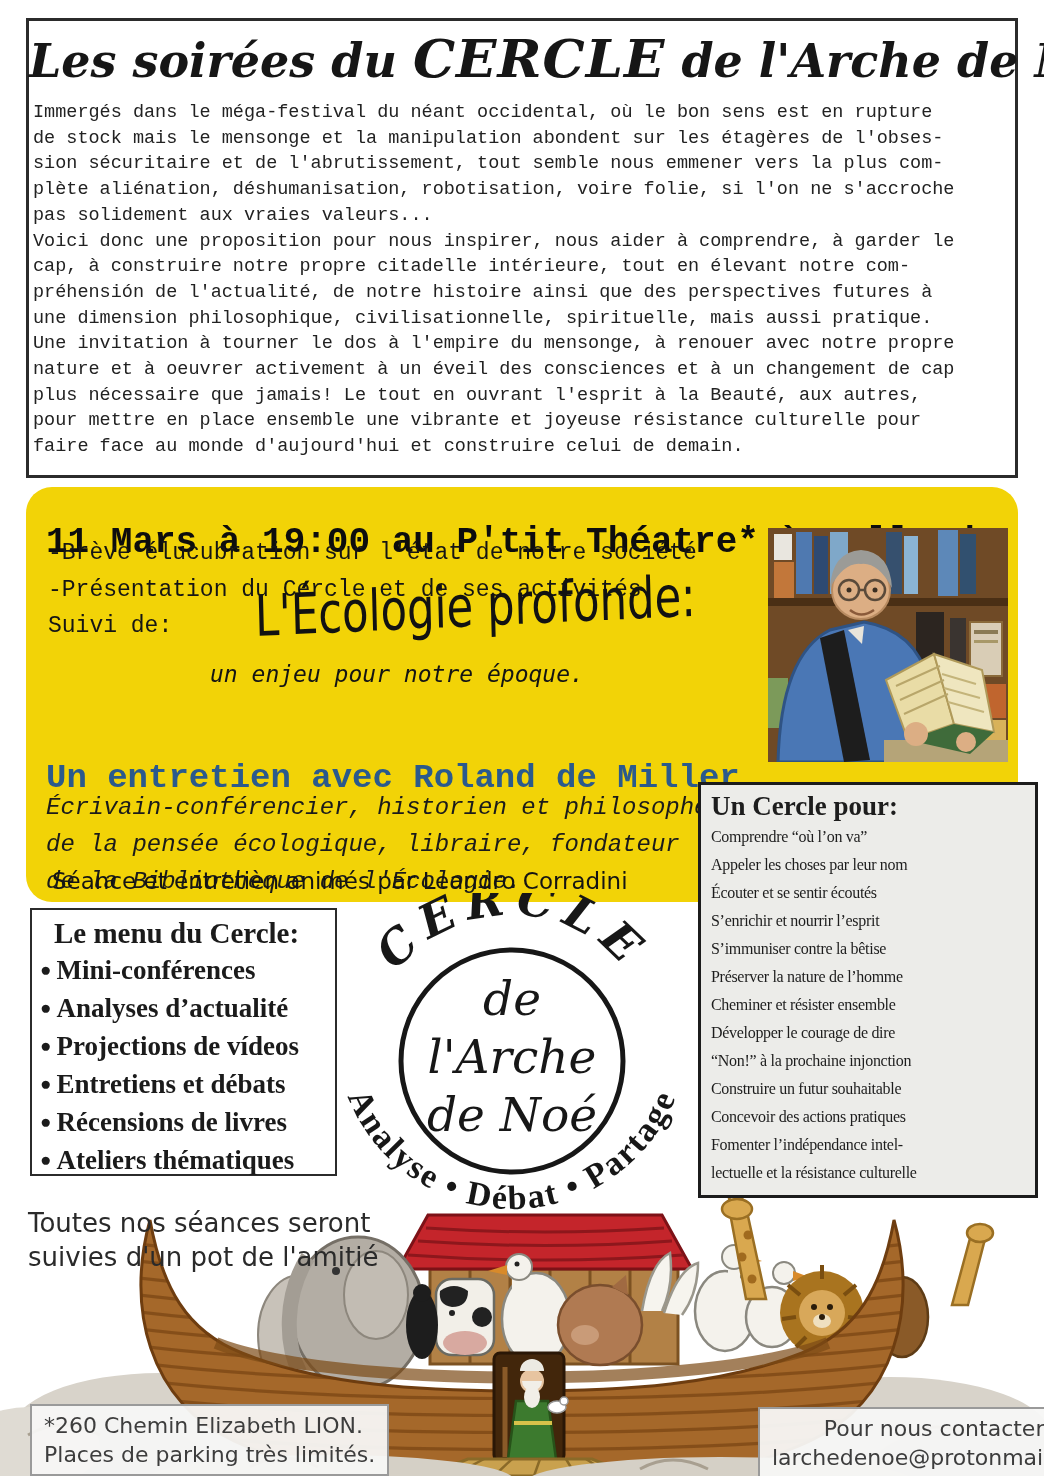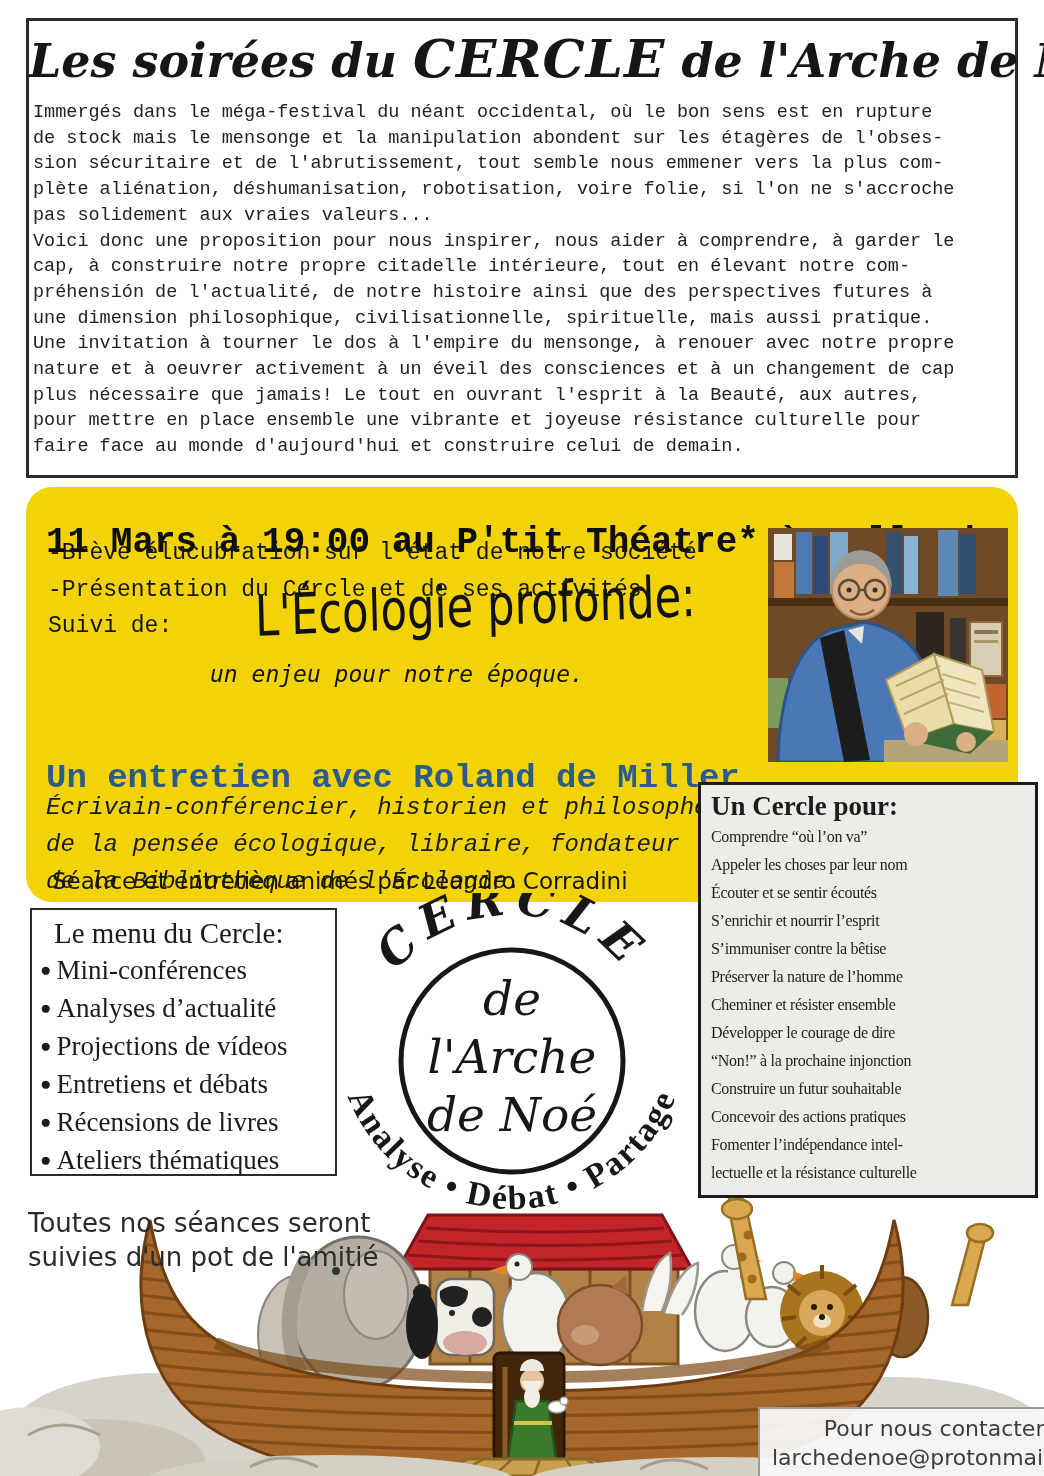--- a/index.html
+++ b/index.html
@@ -41,21 +41,21 @@
   
   .cercle-box{position:absolute;left:698px;top:782px;width:340px;height:416px;
               background:#ECECE9;border:3px solid #1c1c1c;box-sizing:border-box;
               padding:5px 4px 0 10px;font-family:"Liberation Serif",serif;color:#1d1d1d;z-index:4;}
   .cercle-title{font-weight:bold;font-size:27px;line-height:33px;}
   .cercle-line{font-size:16px;line-height:28px;white-space:nowrap;letter-spacing:-0.3px;}
 
   
   .menu-box{position:absolute;left:30px;top:908px;width:307px;height:268px;
             border:2.5px solid #2b2b2b;box-sizing:border-box;padding:5px 16px 0 8px;
-            font-family:"Liberation Serif",serif;color:#1b1b1b;z-index:2;}
+            font-family:"Liberation Serif",serif;color:#1b1b1b;z-index:2;font-weight:bold;}
   .menu-title{font-size:29px;line-height:36px;padding-left:14px;}
   .menu-item{font-size:27px;line-height:37px;white-space:nowrap;}
   .menu-item .bullet{font-size:19px;margin-right:5px;vertical-align:3px;}
 
   
   .logo{position:absolute;left:330px;top:893px;width:365px;height:360px;z-index:3;}
   .logo text{fill:#171717;}
   .logo-arc-top{font-family:"DejaVu Serif",serif;font-style:italic;font-weight:bold;
                 font-size:46px;letter-spacing:9px;}
   .logo-inner{font-family:"DejaVu Serif",serif;font-style:italic;font-size:47px;}
@@ -342,16 +342,18 @@
       <path d="M484,264 L452,281 M512,264 L494,281 M540,264 L534,281 M566,264 L576,281 M586,264 L612,281" stroke="#8a6a28" stroke-width="2.5"></path>
     </g>
 
     <g>
       <ellipse cx="330" cy="286" rx="185" ry="26" fill="#d5d0c6"></ellipse>
       <ellipse cx="720" cy="288" rx="195" ry="26" fill="#d5d0c6"></ellipse>
       <path d="M250,272 q32,-18 68,0 M640,274 q32,-18 68,0" fill="none" stroke="#a89f90" stroke-width="3"></path>
     </g>
   </svg>
 
+  <div class="note note-left">*260 Chemin Elizabeth LION.
+Places de parking très limités.</div>
   <div class="note note-right">Pour nous contacter:
 larchedenoe@protonmail.com</div>
 
 </div>
 
 </body></html>

